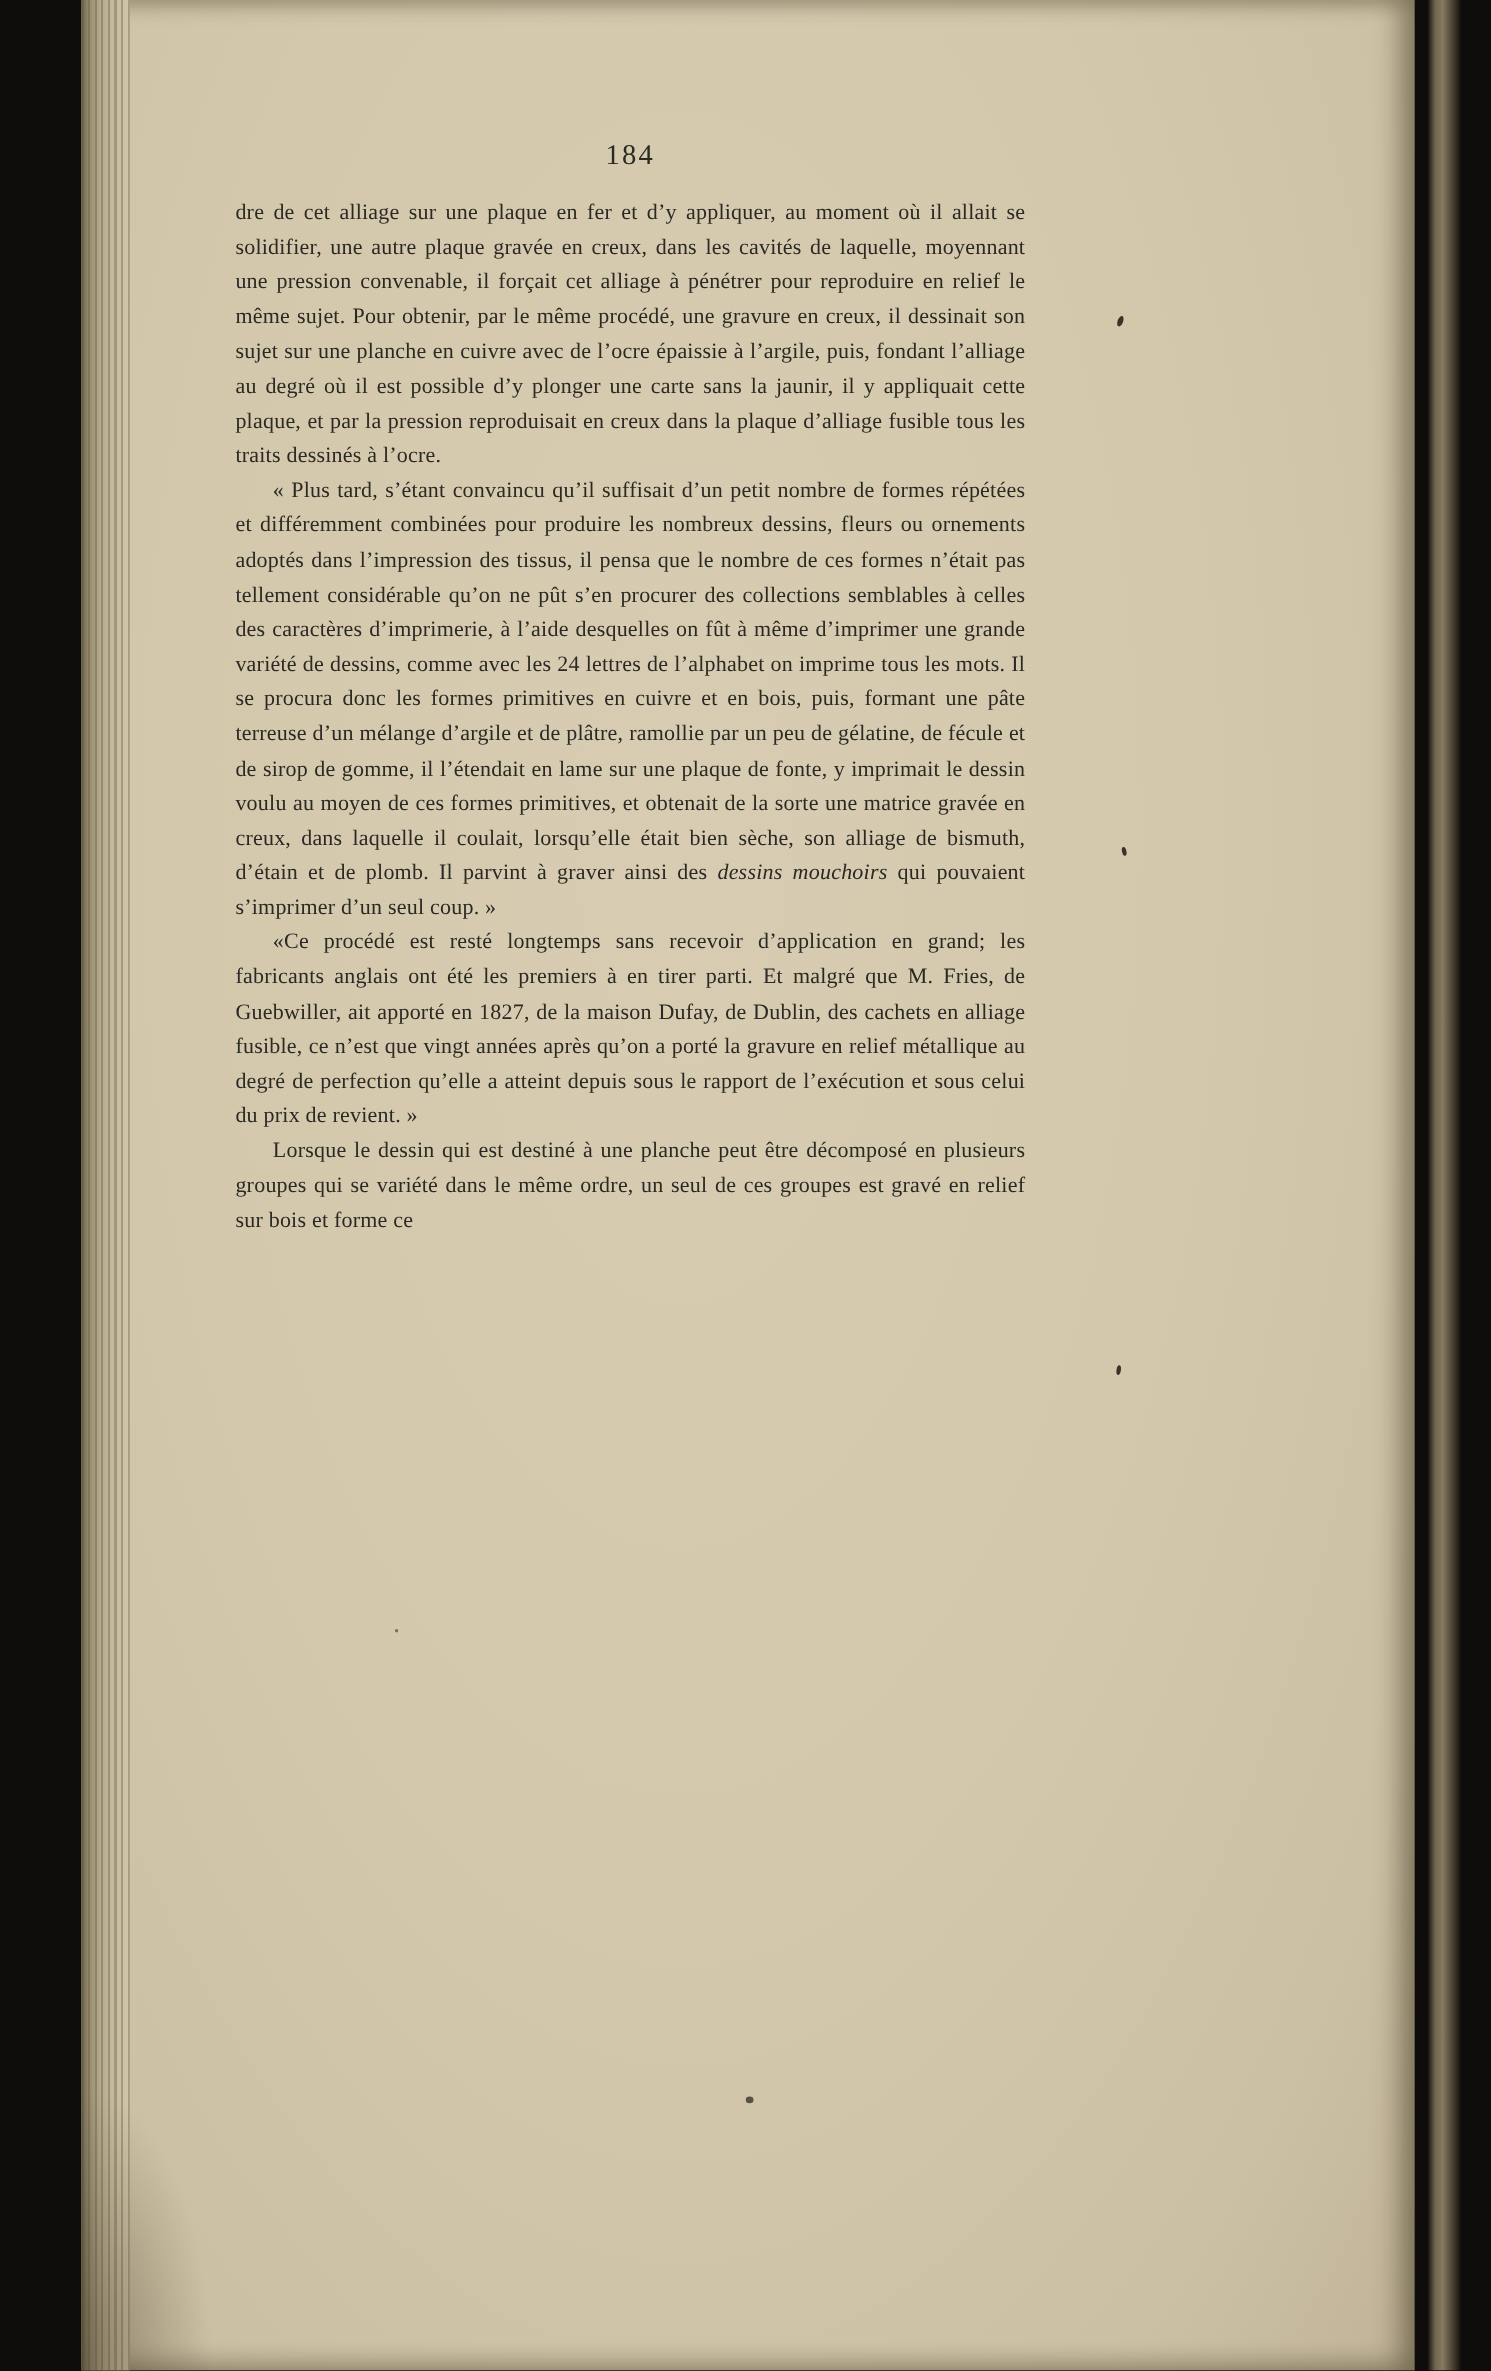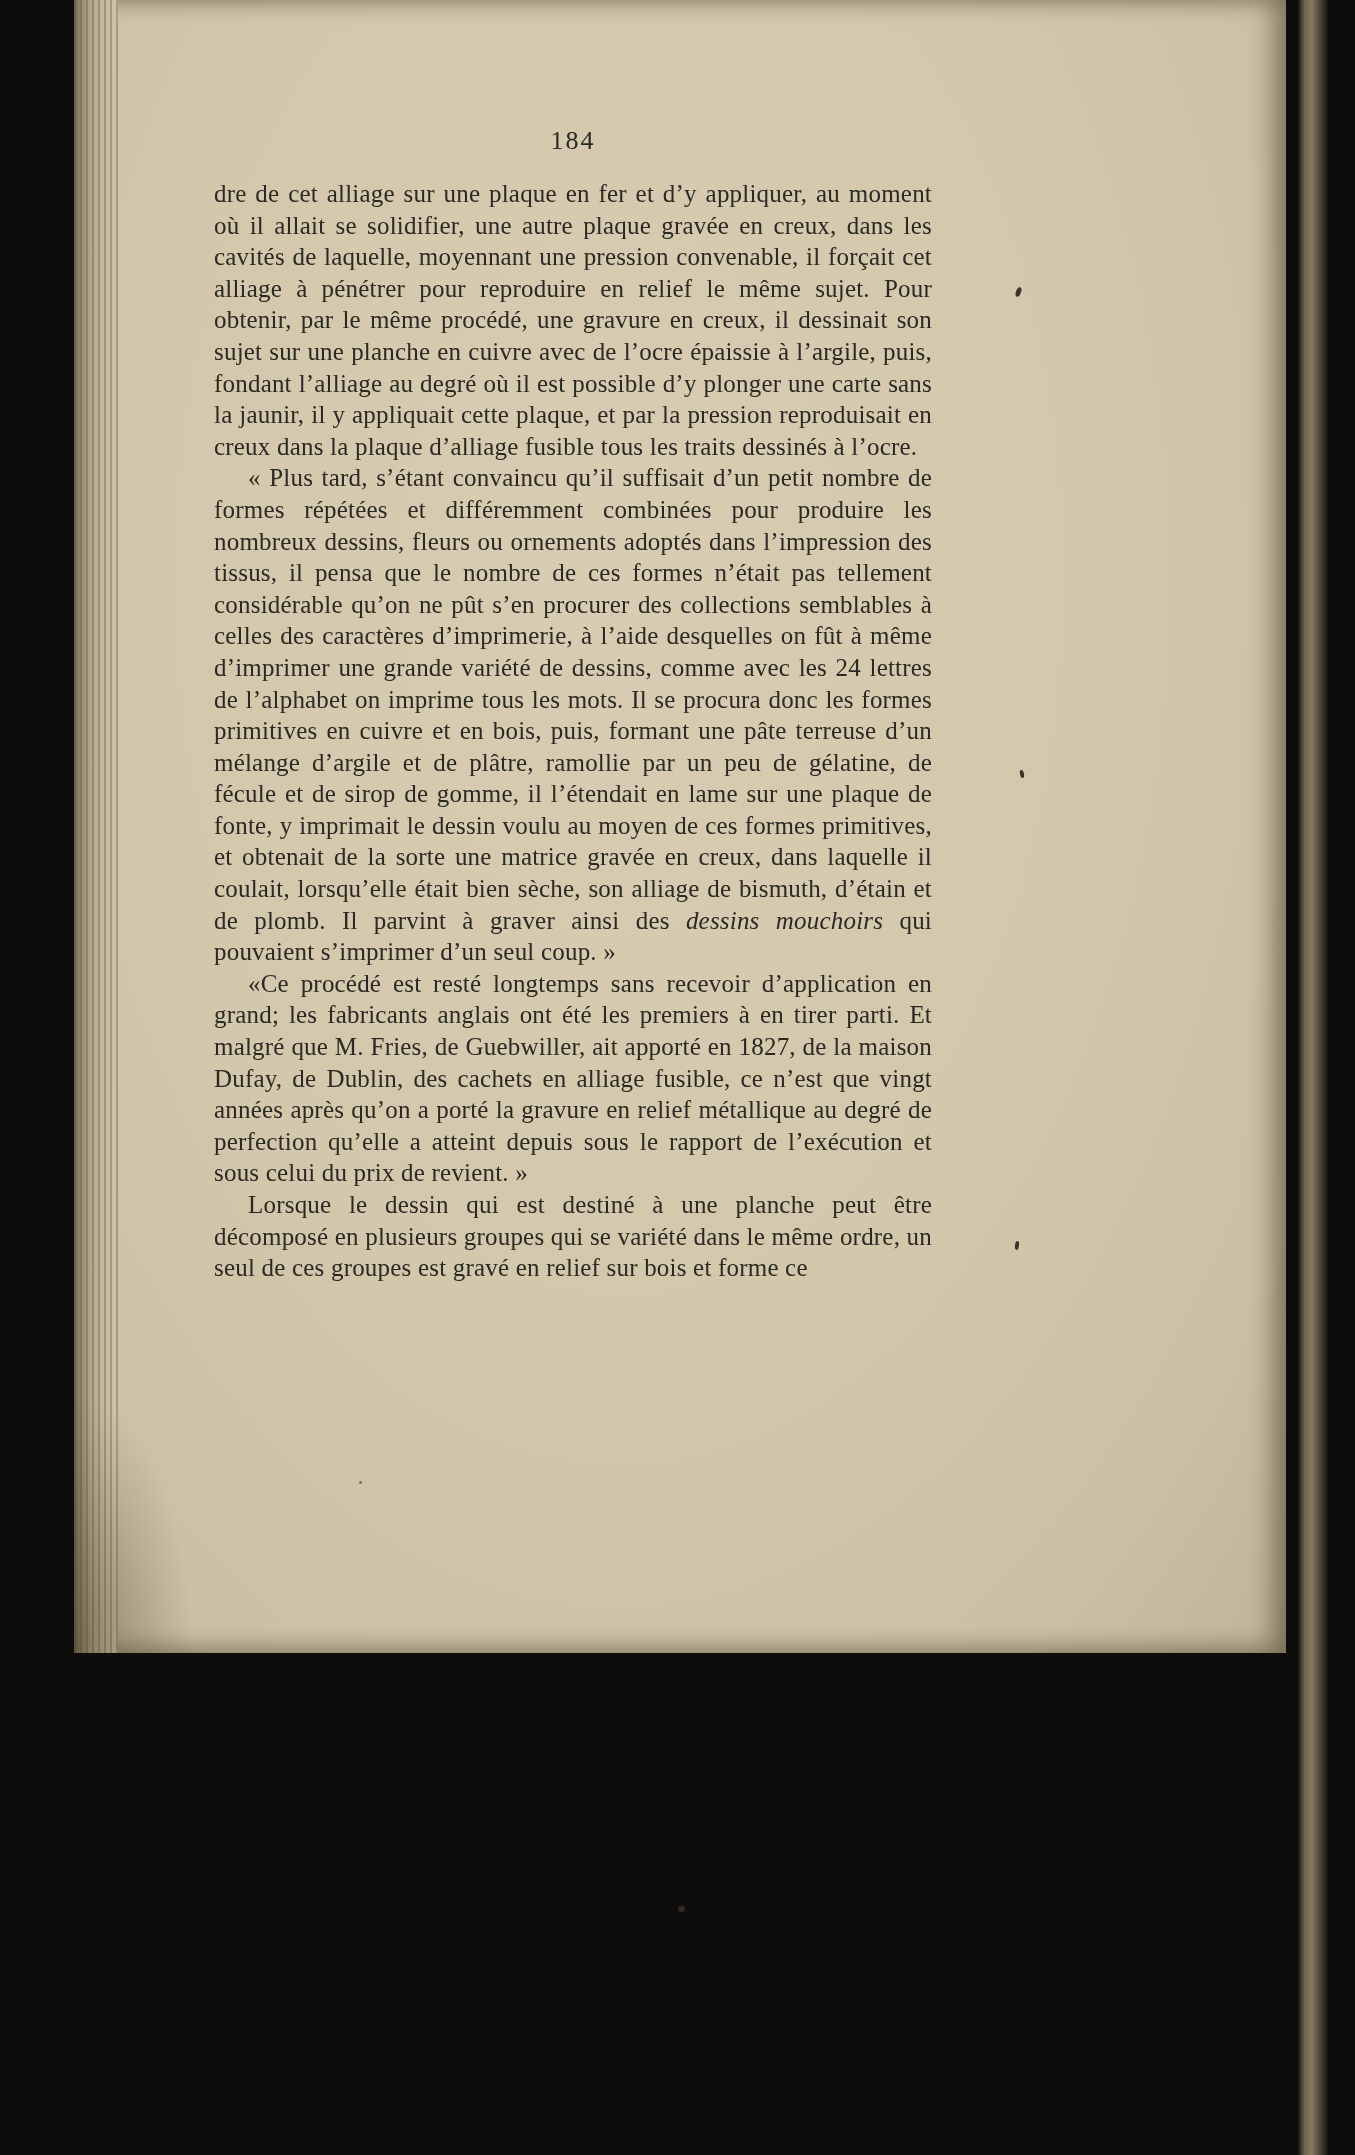--- a/index.html
+++ b/index.html
@@ -14,21 +14,21 @@
     overflow: hidden;
     font-family: "Liberation Serif", serif;
   }
 
   
   .page {
     position: absolute;
     left: 74px;
     top: 0;
     width: 1212px;
-    height: 1653px;
+    height: 2155px;
     background:
       radial-gradient(ellipse at 45% 35%, #d8cdb2 0%, #d3c8ac 50%, #ccc0a4 82%, #c0b397 100%);
     box-shadow: inset -16px 0 22px rgba(58, 48, 28, 0.38),
                 inset 0 -10px 18px rgba(58, 48, 28, 0.18),
                 inset 0 8px 14px rgba(58, 48, 28, 0.12);
   }
 
   
   .edge-stack {
     position: absolute;
@@ -71,21 +71,21 @@
   .page-number {
     text-align: center;
     font-size: 26px;
     letter-spacing: 2px;
     color: #2b2923;
     margin: 0 0 22px 0;
   }
   .para {
     margin: 0;
     text-align: justify;
-    font-size: 25px;
+    font-size: 20px;
     line-height: 31.6px;
     letter-spacing: 0.2px;
     color: #2b2923;
   }
   .para.indent { text-indent: 34px; }
   .para .it { font-style: italic; }
 
   
   .speck {
     position: absolute;

